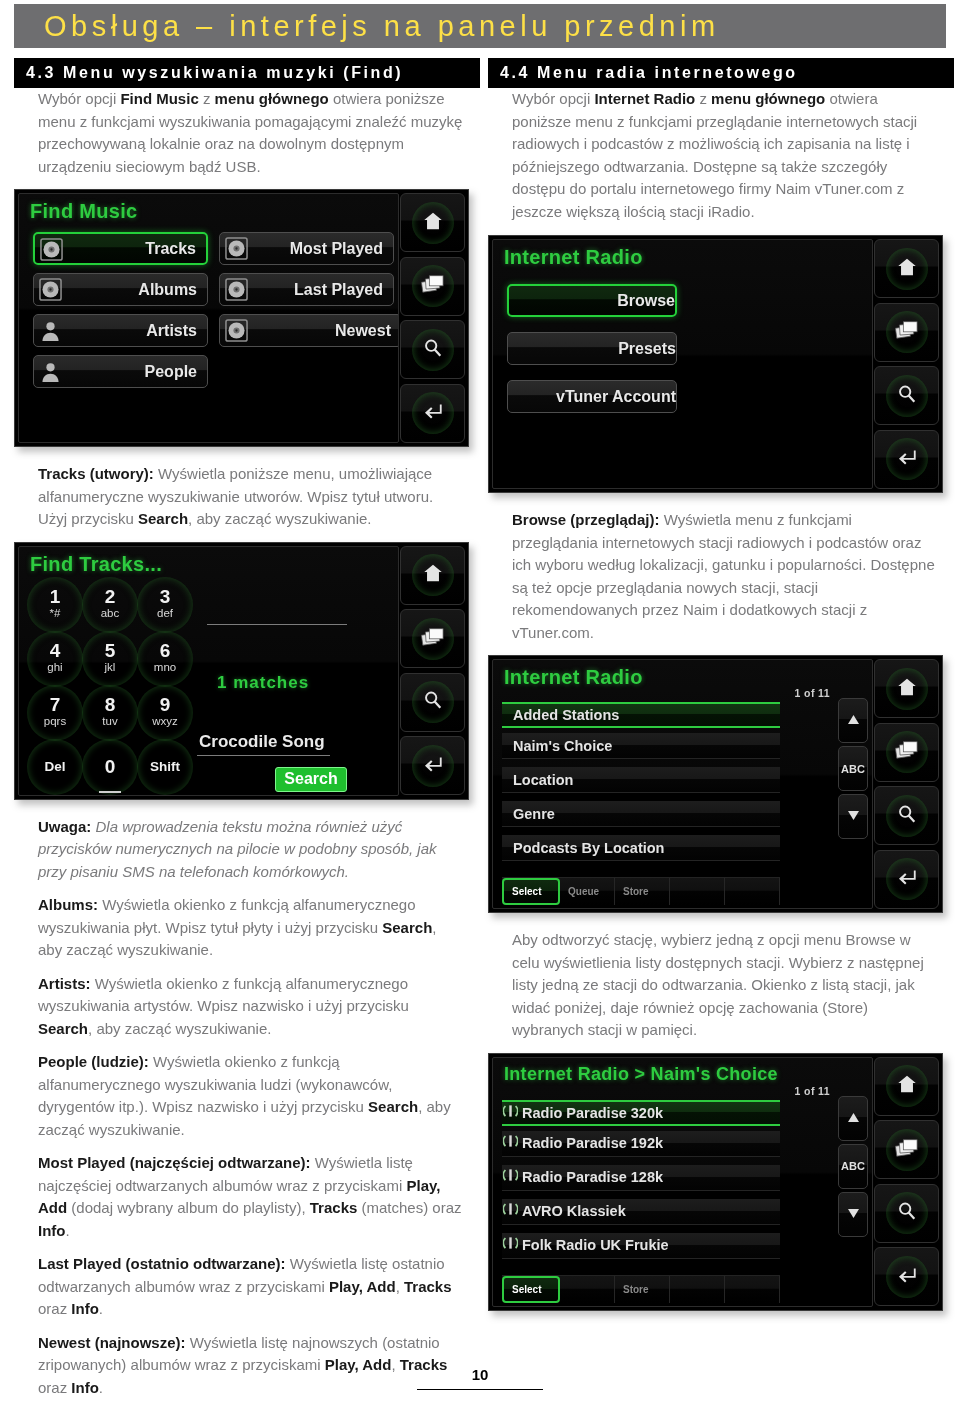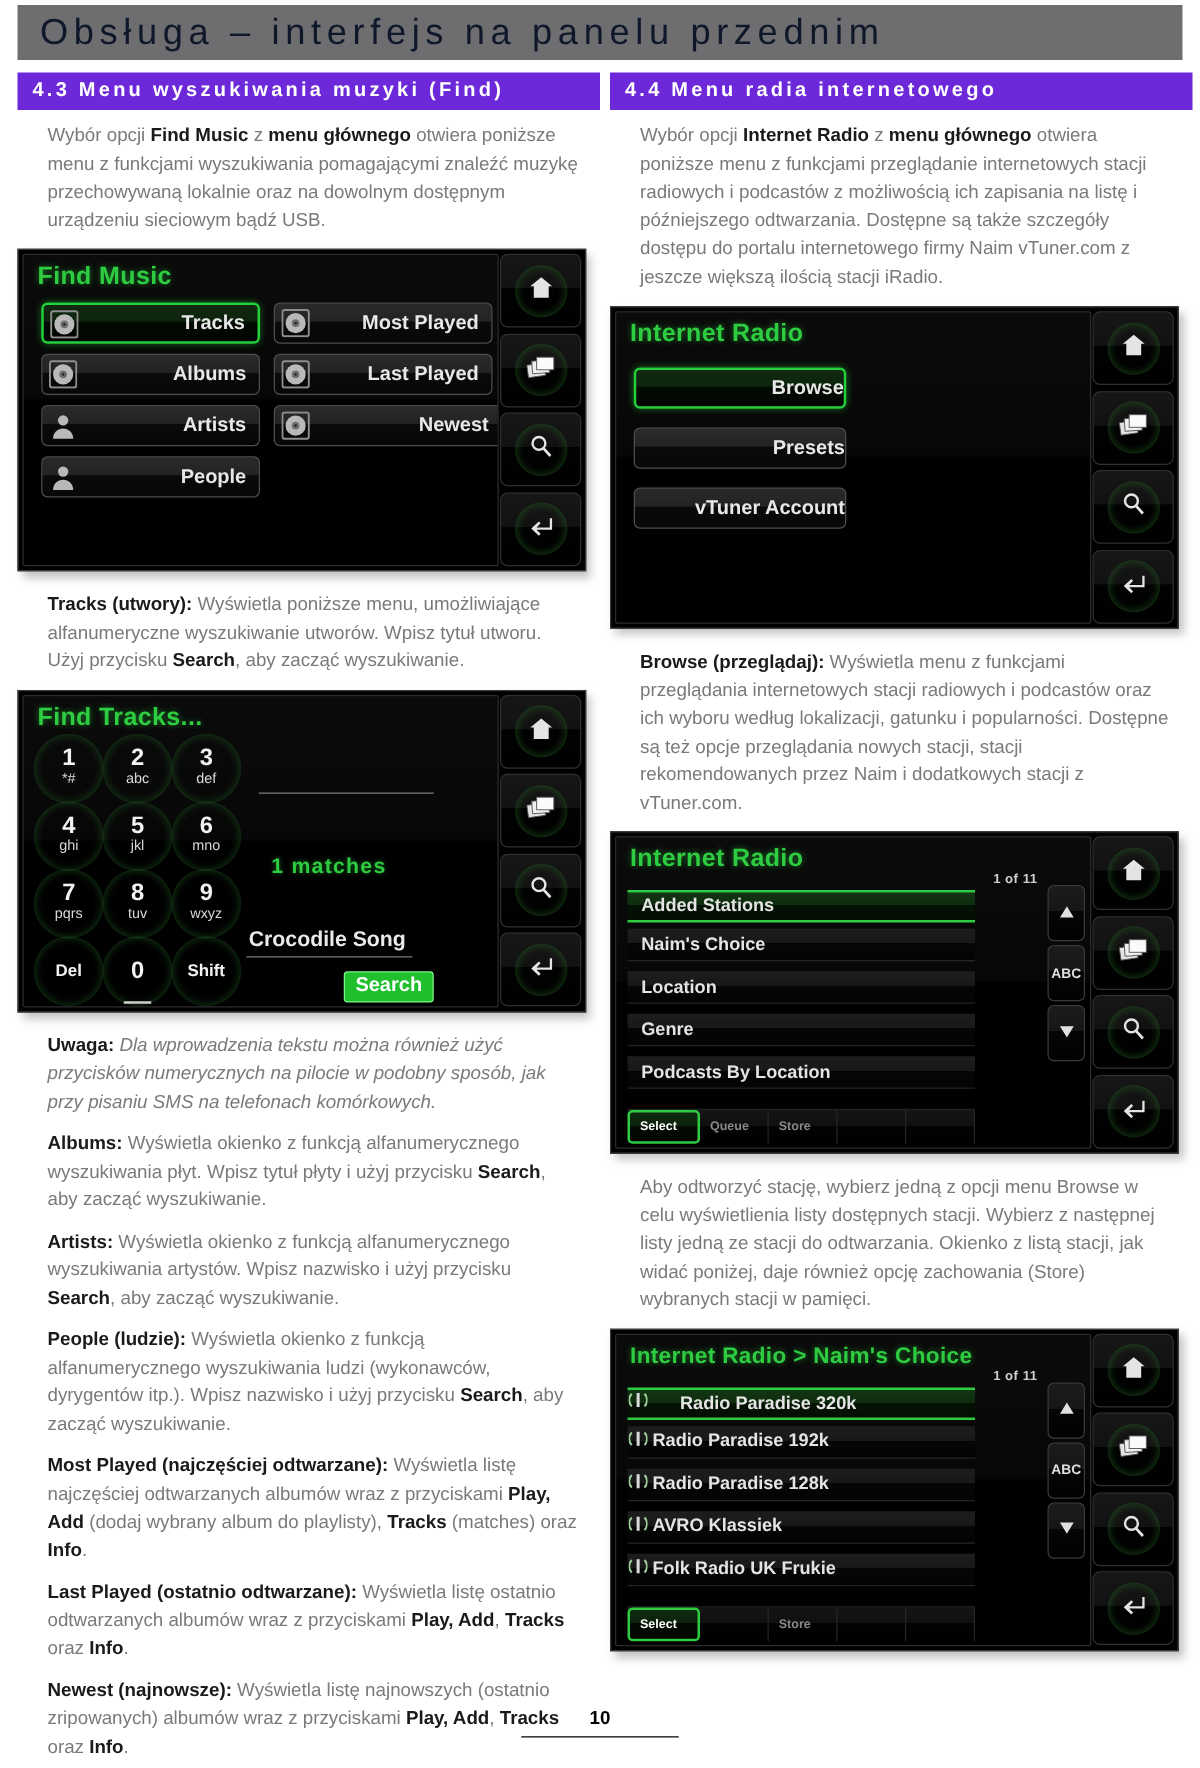--- a/index.html
+++ b/index.html
@@ -16,45 +16,44 @@
   
   .page-header {
     position: absolute;
     left: 14px; top: 4px;
     width: 932px; height: 44px;
     background: #6e6e70;
     display: flex;
     align-items: center;
   }
   .page-header-title {
-    color: #0f172a;
+    color: #fde047;
     font-size: 29px;
     letter-spacing: 4.5px;
     font-weight: 400;
-    padding-left: 18px;
+    padding-left: 30px;
     white-space: nowrap;
     font-family: "Liberation Sans", sans-serif;
   }
 
   
   .col {
     position: absolute;
     top: 58px;
     width: 466px;
   }
   .col-left  { left: 14px; }
   .col-right { left: 488px; }
 
   
   .sec-head {
-    background: #6d28d9;
+    background: #000000;
     height: 30px;
     display: flex;
     align-items: center;
-    margin-bottom: 10px;
   }
   .sec-head-text {
     color: #ffffff;
     font-size: 16px;
     font-weight: bold;
     letter-spacing: 2.6px;
     padding-left: 12px;
     white-space: nowrap;
   }
 
@@ -696,21 +695,21 @@
     </div>
   </div>
 
   <p class="copy"><span>Aby odtworzyć stację, wybierz jedną z opcji menu Browse w celu wyświetlienia listy dostępnych stacji. Wybierz z następnej listy jedną ze stacji do odtwarzania. Okienko z listą stacji, jak widać poniżej, daje również opcję zachowania (Store) wybranych stacji w pamięci.</span></p>
 
   <div class="shot" style="margin-top:10px;">
     <div class="shot-inner">
       <span class="shot-title" style="font-size:18px;">Internet Radio &gt; Naim's Choice</span>
       <span class="pagecount" style="right:42px; top:27px;">1 of 11</span>
 
-      <div class="lst-row sel" style="top:42px;gap:22px;">
+      <div class="lst-row sel" style="top:42px;">
         <span class="radio-ico">
           <svg width="15" height="14" viewBox="0 0 16 14">
             <path d="M3.2 2.2 1.9 1A8.6 8.6 0 0 0 1.9 13l1.3-1.2a6.8 6.8 0 0 1 0-9.6z" fill="#9ccf9c"></path>
             <rect x="6.7" y="1" width="2.6" height="12" fill="#d9d9d9"></rect>
             <path d="M12.8 2.2 14.1 1A8.6 8.6 0 0 1 14.1 13l-1.3-1.2a6.8 6.8 0 0 0 0-9.6z" fill="#9ccf9c"></path>
           </svg>
         </span>
         <span class="lst-text ind">Radio Paradise 320k</span>
       </div>
       <div class="lst-row" style="top:73px;">

